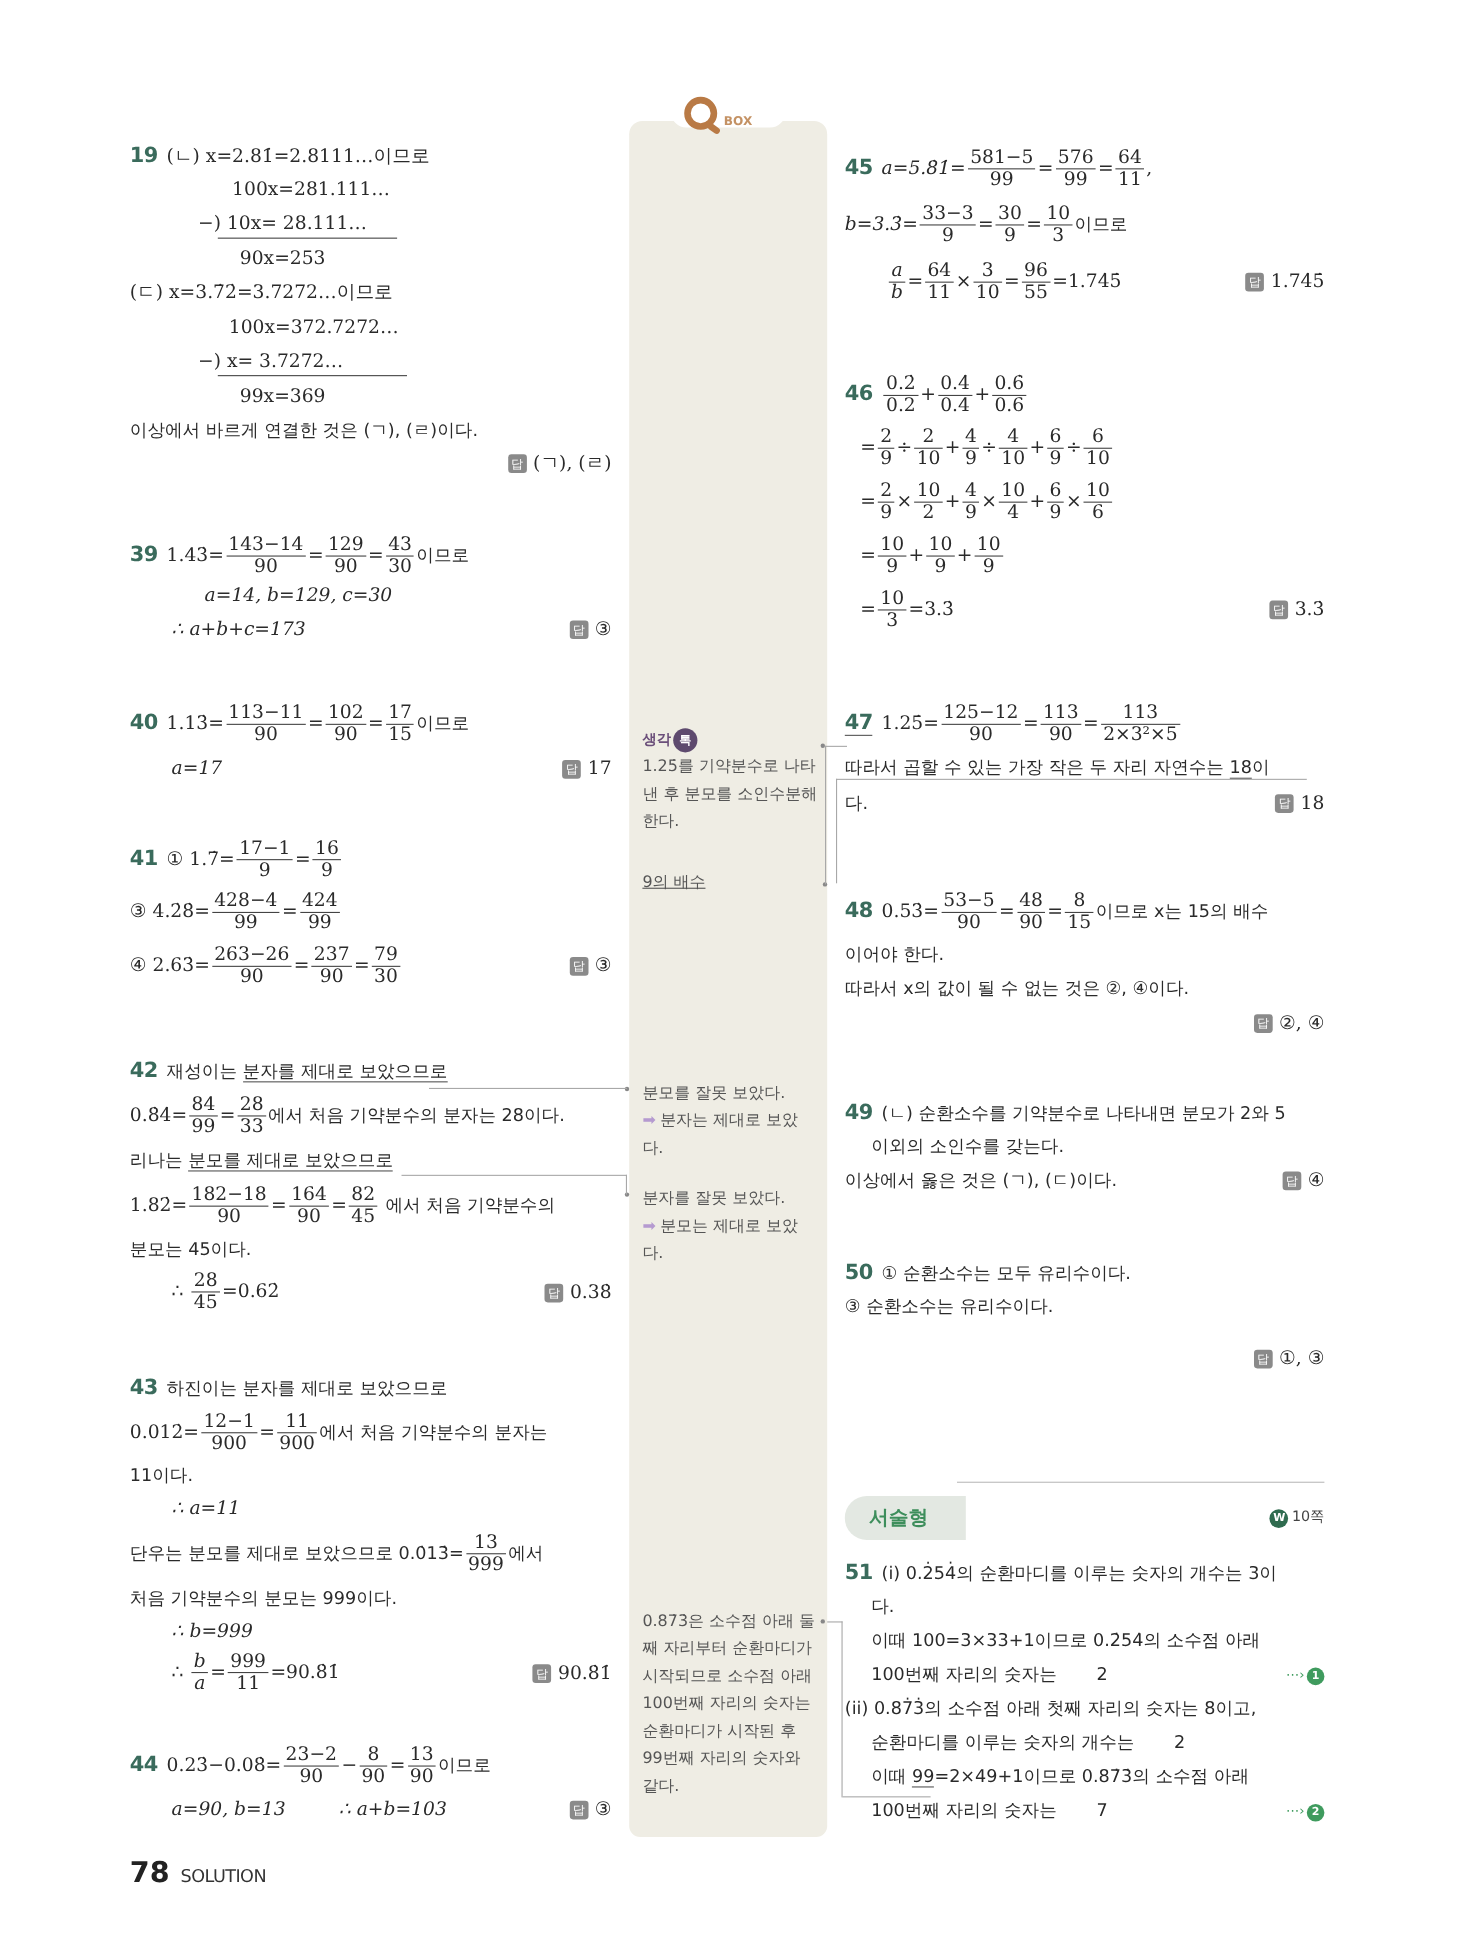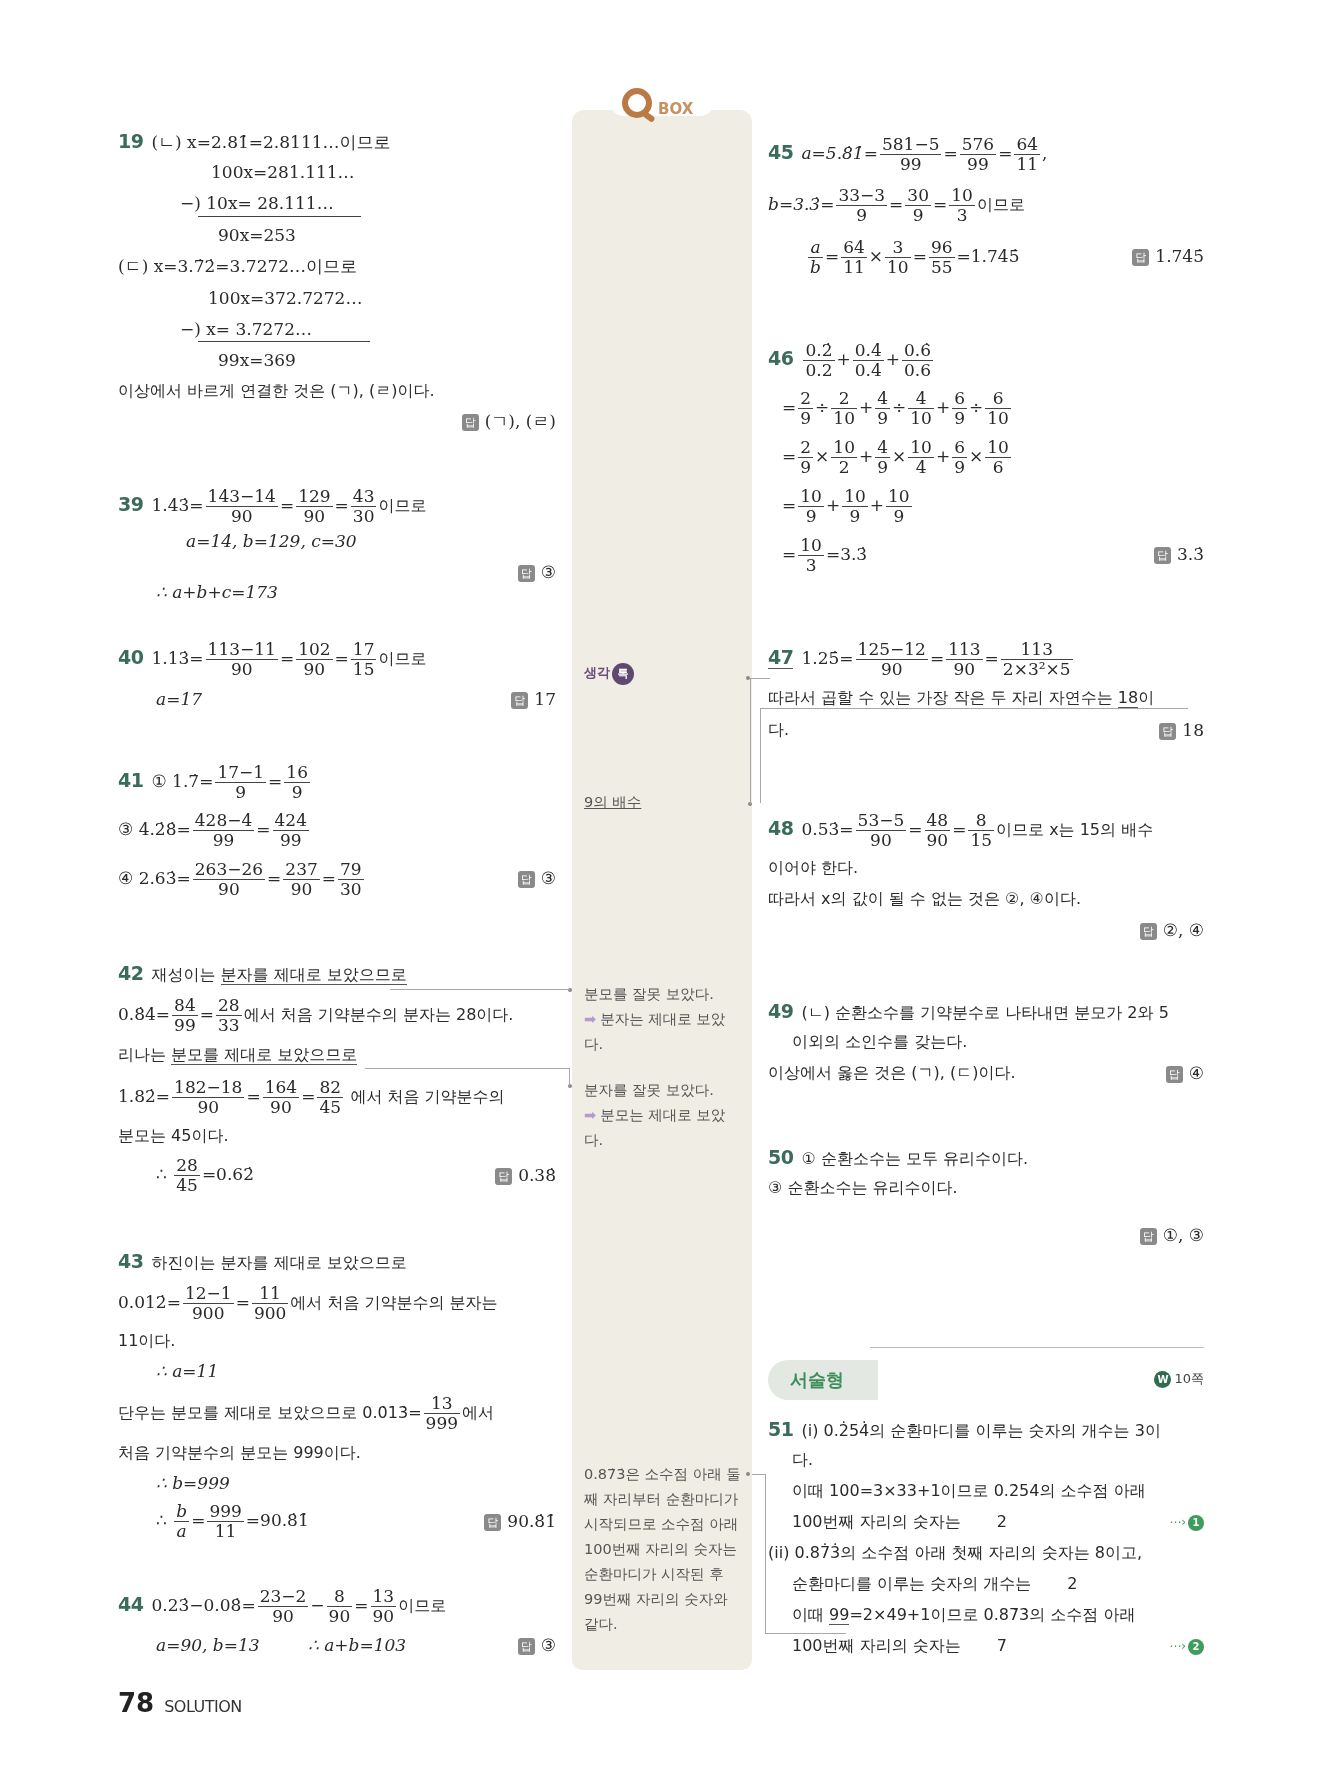--- a/index.html
+++ b/index.html
@@ -21,21 +21,21 @@
   .frac { display: inline-block; vertical-align: middle; text-align: center; margin: 0 2px; line-height: 19px; }
   .frac .n { display: block; border-bottom: 1px solid #444; padding: 0 2px; }
   .frac .d { display: block; padding: 0 2px; }
 
   
   .qbox { position: absolute; left: 572px; top: 110px; width: 180px; height: 1560px; background: #efede4; border-radius: 12px 12px 10px 10px; }
   .qbox-tab { position: absolute; left: 610px; top: 92px; width: 104px; height: 24px; background: #ffffff; border-radius: 0 0 14px 14px; }
   .qbox-logo { position: absolute; left: 622px; top: 88px; font-family: "DejaVu Sans", sans-serif; font-weight: bold; color: #b97a45; }
   .qbox-logo .q { display: inline-block; width: 30px; height: 30px; border: 6px solid #b97a45; border-radius: 50%; vertical-align: middle; position: relative; }
   .qbox-logo .q:after { content: ""; position: absolute; right: -9px; bottom: -8px; width: 12px; height: 6px; background: #b97a45; transform: rotate(35deg); border-radius: 3px; }
-  .qbox-logo .box { font-size: 15px; color: #c49264; margin-left: 6px; vertical-align: -6px; }
+  .qbox-logo .box { font-size: 11px; color: #c49264; margin-left: 6px; vertical-align: -6px; }
 
   .tip { position: absolute; left: 584px; width: 160px; font-family: "DejaVu Sans", sans-serif; font-size: 14.5px; color: #555; line-height: 25px; }
   .tip-head { font-family: "DejaVu Sans", sans-serif; font-size: 13px; color: #6b4f7a; font-weight: bold; }
   .tip-head .bubble { display: inline-block; width: 22px; height: 22px; border-radius: 50%; background: #5e4a6e; color: #fff; font-size: 11px; text-align: center; line-height: 22px; margin-left: 2px; }
   .arrow { color: #b59ad0; margin-right: 4px; }
 
   .connector { position: absolute; border-color: #a8a8a8; border-style: solid; border-width: 0; }
   .dot { position: absolute; width: 4px; height: 4px; border-radius: 50%; background: #888; }
 
   .essay-tab { position: absolute; left: 768px; top: 1360px; width: 110px; height: 40px; background: #e3e8e2; border-radius: 20px 0 0 20px; font-family: "DejaVu Sans", sans-serif; font-weight: bold; color: #3e8e5c; font-size: 18px; line-height: 40px; padding-left: 22px; }
@@ -53,20 +53,21 @@
 <body>
 
 <div class="qbox"></div>
 <div class="qbox-tab"></div>
 <div class="qbox-logo">
   <span class="q"></span><span class="box">BOX</span>
 </div>
 
 <div class="tip" style="top:660px;">
   <div class="tip-head"><span>생각</span><span class="bubble">톡</span></div>
+  <div>1.25̇를 기약분수로 나타낸 후 분모를 소인수분해 한다.</div>
 </div>
 <div class="tip" style="top:790px; text-align:left; width:152px;text-decoration:underline;">9의 배수</div>
 <div class="dot" style="left:748px; top:802px;"></div>
 <div class="connector" style="left:750px; top:678px; width:22px; height:126px; border-left-width:1px; border-top-width:0;"></div>
 <div class="dot" style="left:746px; top:676px;"></div>
 <div class="connector" style="left:750px; top:678px; width:20px; border-top-width:1px;"></div>
 
 <div class="tip" style="top:982px;">
   <div>분모를 잘못 보았다.</div>
   <div><span class="arrow">➡</span><span>분자는 제대로 보았다.</span></div>
@@ -99,21 +100,21 @@
     <div class="line" style="top:188px; left:62px;">−)    x=  3.7272…</div>
     <div style="position:absolute; top:211px; left:80px; width:172px; border-top:1px solid #444;"></div>
     <div class="line" style="top:219px; left:100px;">99x=369</div>
     <div class="line kr" style="top:250px; left:0;">이상에서 바르게 연결한 것은 (ㄱ), (ㄹ)이다.</div>
     <div class="ans" style="top:280px;"><span class="ans-badge">답</span><span>(ㄱ), (ㄹ)</span></div>
   </div>
 
   <div class="blk" style="top:482px;">
     <div class="line" style="top:0; left:0; line-height:44px;"><span class="num">39</span><span>1.43̇=</span><span class="frac"><span class="n">143−14</span><span class="d">90</span></span>=<span class="frac"><span class="n">129</span><span class="d">90</span></span>=<span class="frac"><span class="n">43</span><span class="d">30</span></span><span class="kr">이므로</span></div>
     <div class="line" style="top:48px; left:38px; font-style:italic;margin-left:30px;">a=14, b=129, c=30</div>
-    <div class="line" style="top:79px; left:38px; font-style:italic;margin-top:20px;">∴ a+b+c=173</div>
+    <div class="line" style="top:79px; left:38px; font-style:italic;">∴ a+b+c=173</div>
     <div class="ans" style="top:79px;"><span class="ans-badge">답</span><span>③</span></div>
   </div>
 
   <div class="blk" style="top:635px;">
     <div class="line" style="top:0; left:0; line-height:44px;"><span class="num">40</span><span>1.13̇=</span><span class="frac"><span class="n">113−11</span><span class="d">90</span></span>=<span class="frac"><span class="n">102</span><span class="d">90</span></span>=<span class="frac"><span class="n">17</span><span class="d">15</span></span><span class="kr">이므로</span></div>
     <div class="line" style="top:53px; left:38px; font-style:italic;">a=17</div>
     <div class="ans" style="top:53px;"><span class="ans-badge">답</span><span>17</span></div>
   </div>
 
   <div class="blk" style="top:758px;">

